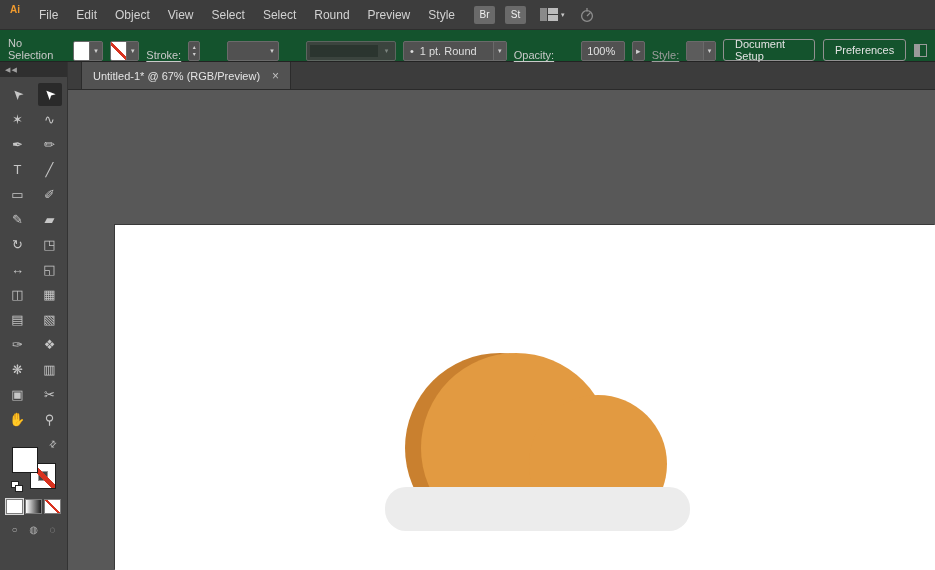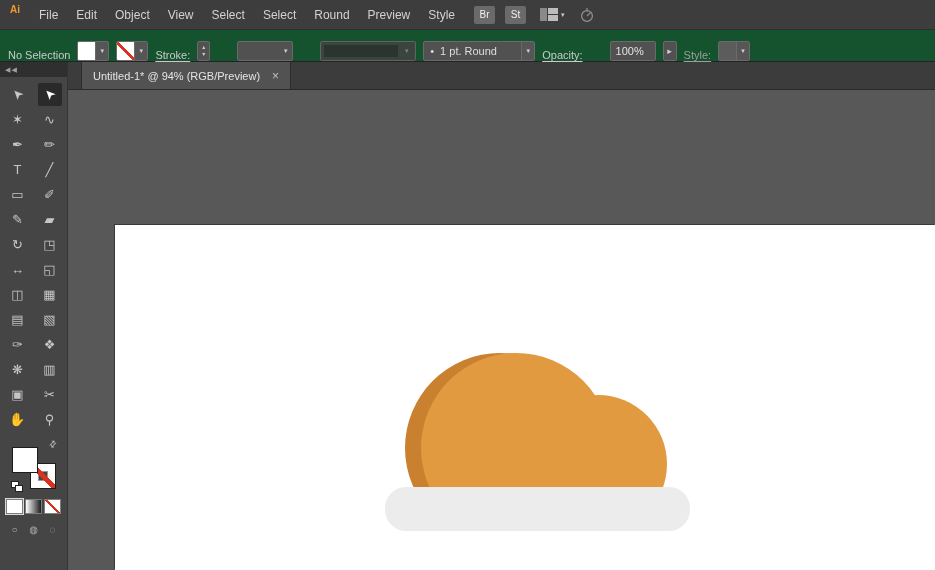--- a/index.html
+++ b/index.html
@@ -161,20 +161,27 @@
     <span class="linklabel">Opacity:</span>
     <div class="field opacity-field">100%</div>
     <div class="chev-btn">▸</div>
 
     <span class="linklabel dimlabel">Style:</span>
     <div class="combo">
       <span class="swatch" style="background:#5c5c5c"></span>
       <span class="arrow">▾</span>
     </div>
 
+    <div class="right-group">
+      <div class="bar-btn">Document Setup</div>
+      <div class="bar-btn">Preferences</div>
+      <div class="dock-icon">
+          <span class="l"></span>
+        </div>
+    </div>
   </div>
 
   <div class="content">
 
     <div class="left-dock">
       <div class="collapse-strip">◀◀</div>
       <div class="tools-panel">
         <div id="tools-grid">
             <div class="tool rot">
               <span class="tool-glyph">➤</span>
@@ -287,21 +294,21 @@
             <div class="draw-mode">○</div>
             <div class="draw-mode">◍</div>
             <div class="draw-mode">◌</div>
           </div>
       </div>
     </div>
 
     <div class="doc-area">
       <div class="tab-bar">
         <div class="doc-tab">
-          <span>Untitled-1* @ 94% (RGB/Preview)</span>
+          <span>Untitled-1* @ 67% (RGB/Preview)</span>
           <span class="tab-close">×</span>
         </div>
       </div>
 
       <div class="canvas-area">
         <div class="artboard">
           <svg viewBox="0 0 820 345" preserveAspectRatio="none">
             <defs>
               <clipPath id="cloudclip">
                   <rect x="0" y="0" width="820" height="262"></rect>

